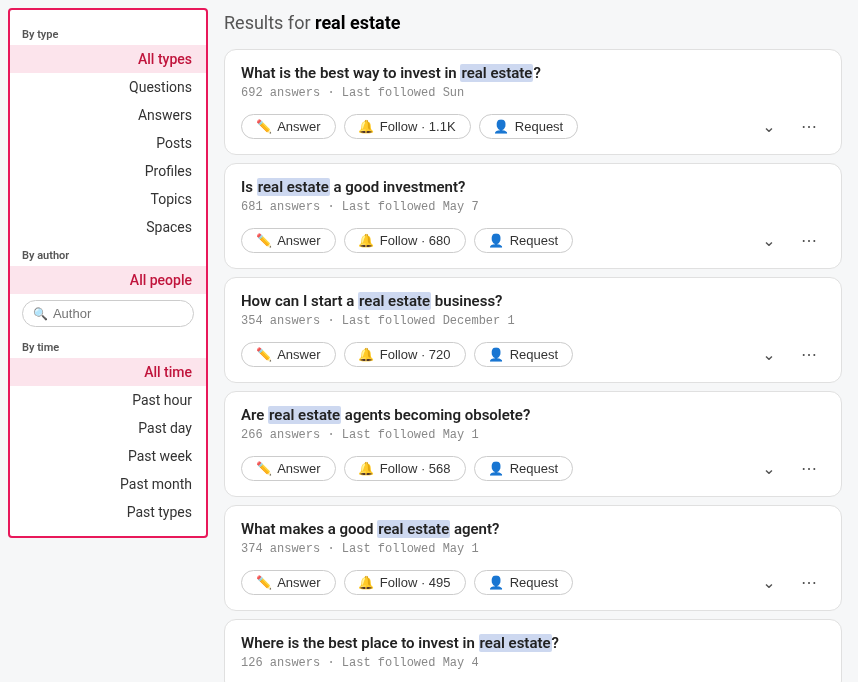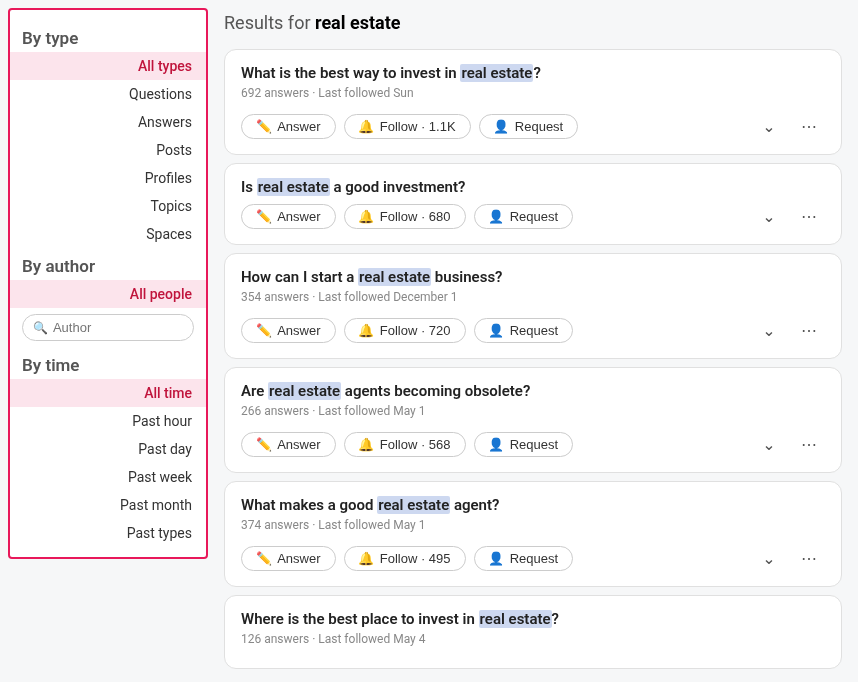--- a/index.html
+++ b/index.html
@@ -22,21 +22,21 @@
       width: 200px;
       min-width: 200px;
       background: #fff;
       border: 2.5px solid #e8185a;
       border-radius: 4px;
       padding: 10px 0 10px 0;
       margin: 8px 0 8px 8px;
       height: fit-content;
     }
     .sidebar-section-label {
-      font-size: 17px;
+      font-size: 11px;
       font-weight: 600;
       color: #555;
       padding: 8px 12px 4px 12px;
     }
     .sidebar-item {
       display: block;
       padding: 6px 14px;
       font-size: 14px;
       color: #333;
       cursor: pointer;
@@ -104,20 +104,21 @@
     }
     .question-title .highlight {
       background: #cdd8f0;
       border-radius: 2px;
       padding: 0 1px;
     }
     .question-meta {
       font-size: 12px;
       color: #888;
       margin-bottom: 10px;
+      font-family: Liberation Mono, monospace;
     }
     .question-actions {
       display: flex;
       align-items: center;
       gap: 8px;
     }
     .btn {
       display: inline-flex;
       align-items: center;
       gap: 5px;
@@ -213,20 +214,21 @@
         <div class="spacer"></div>
         <button class="action-icon-btn" title="Downvote">⌄</button>
         <button class="action-icon-btn" title="More">⋯</button>
       </div>
     </div>
 
     <div class="question-card">
       <div class="question-title">
         Is <span class="highlight">real estate</span> a good investment?
       </div>
+      <div class="question-meta">681 answers · Last followed May 7</div>
       <div class="question-actions">
         <button class="btn">
           <span class="btn-icon">✏️</span>
           <span>Answer</span>
         </button>
         <button class="btn">
           <span class="btn-icon">🔔</span>
           <span>Follow · 680</span>
         </button>
         <button class="btn">

